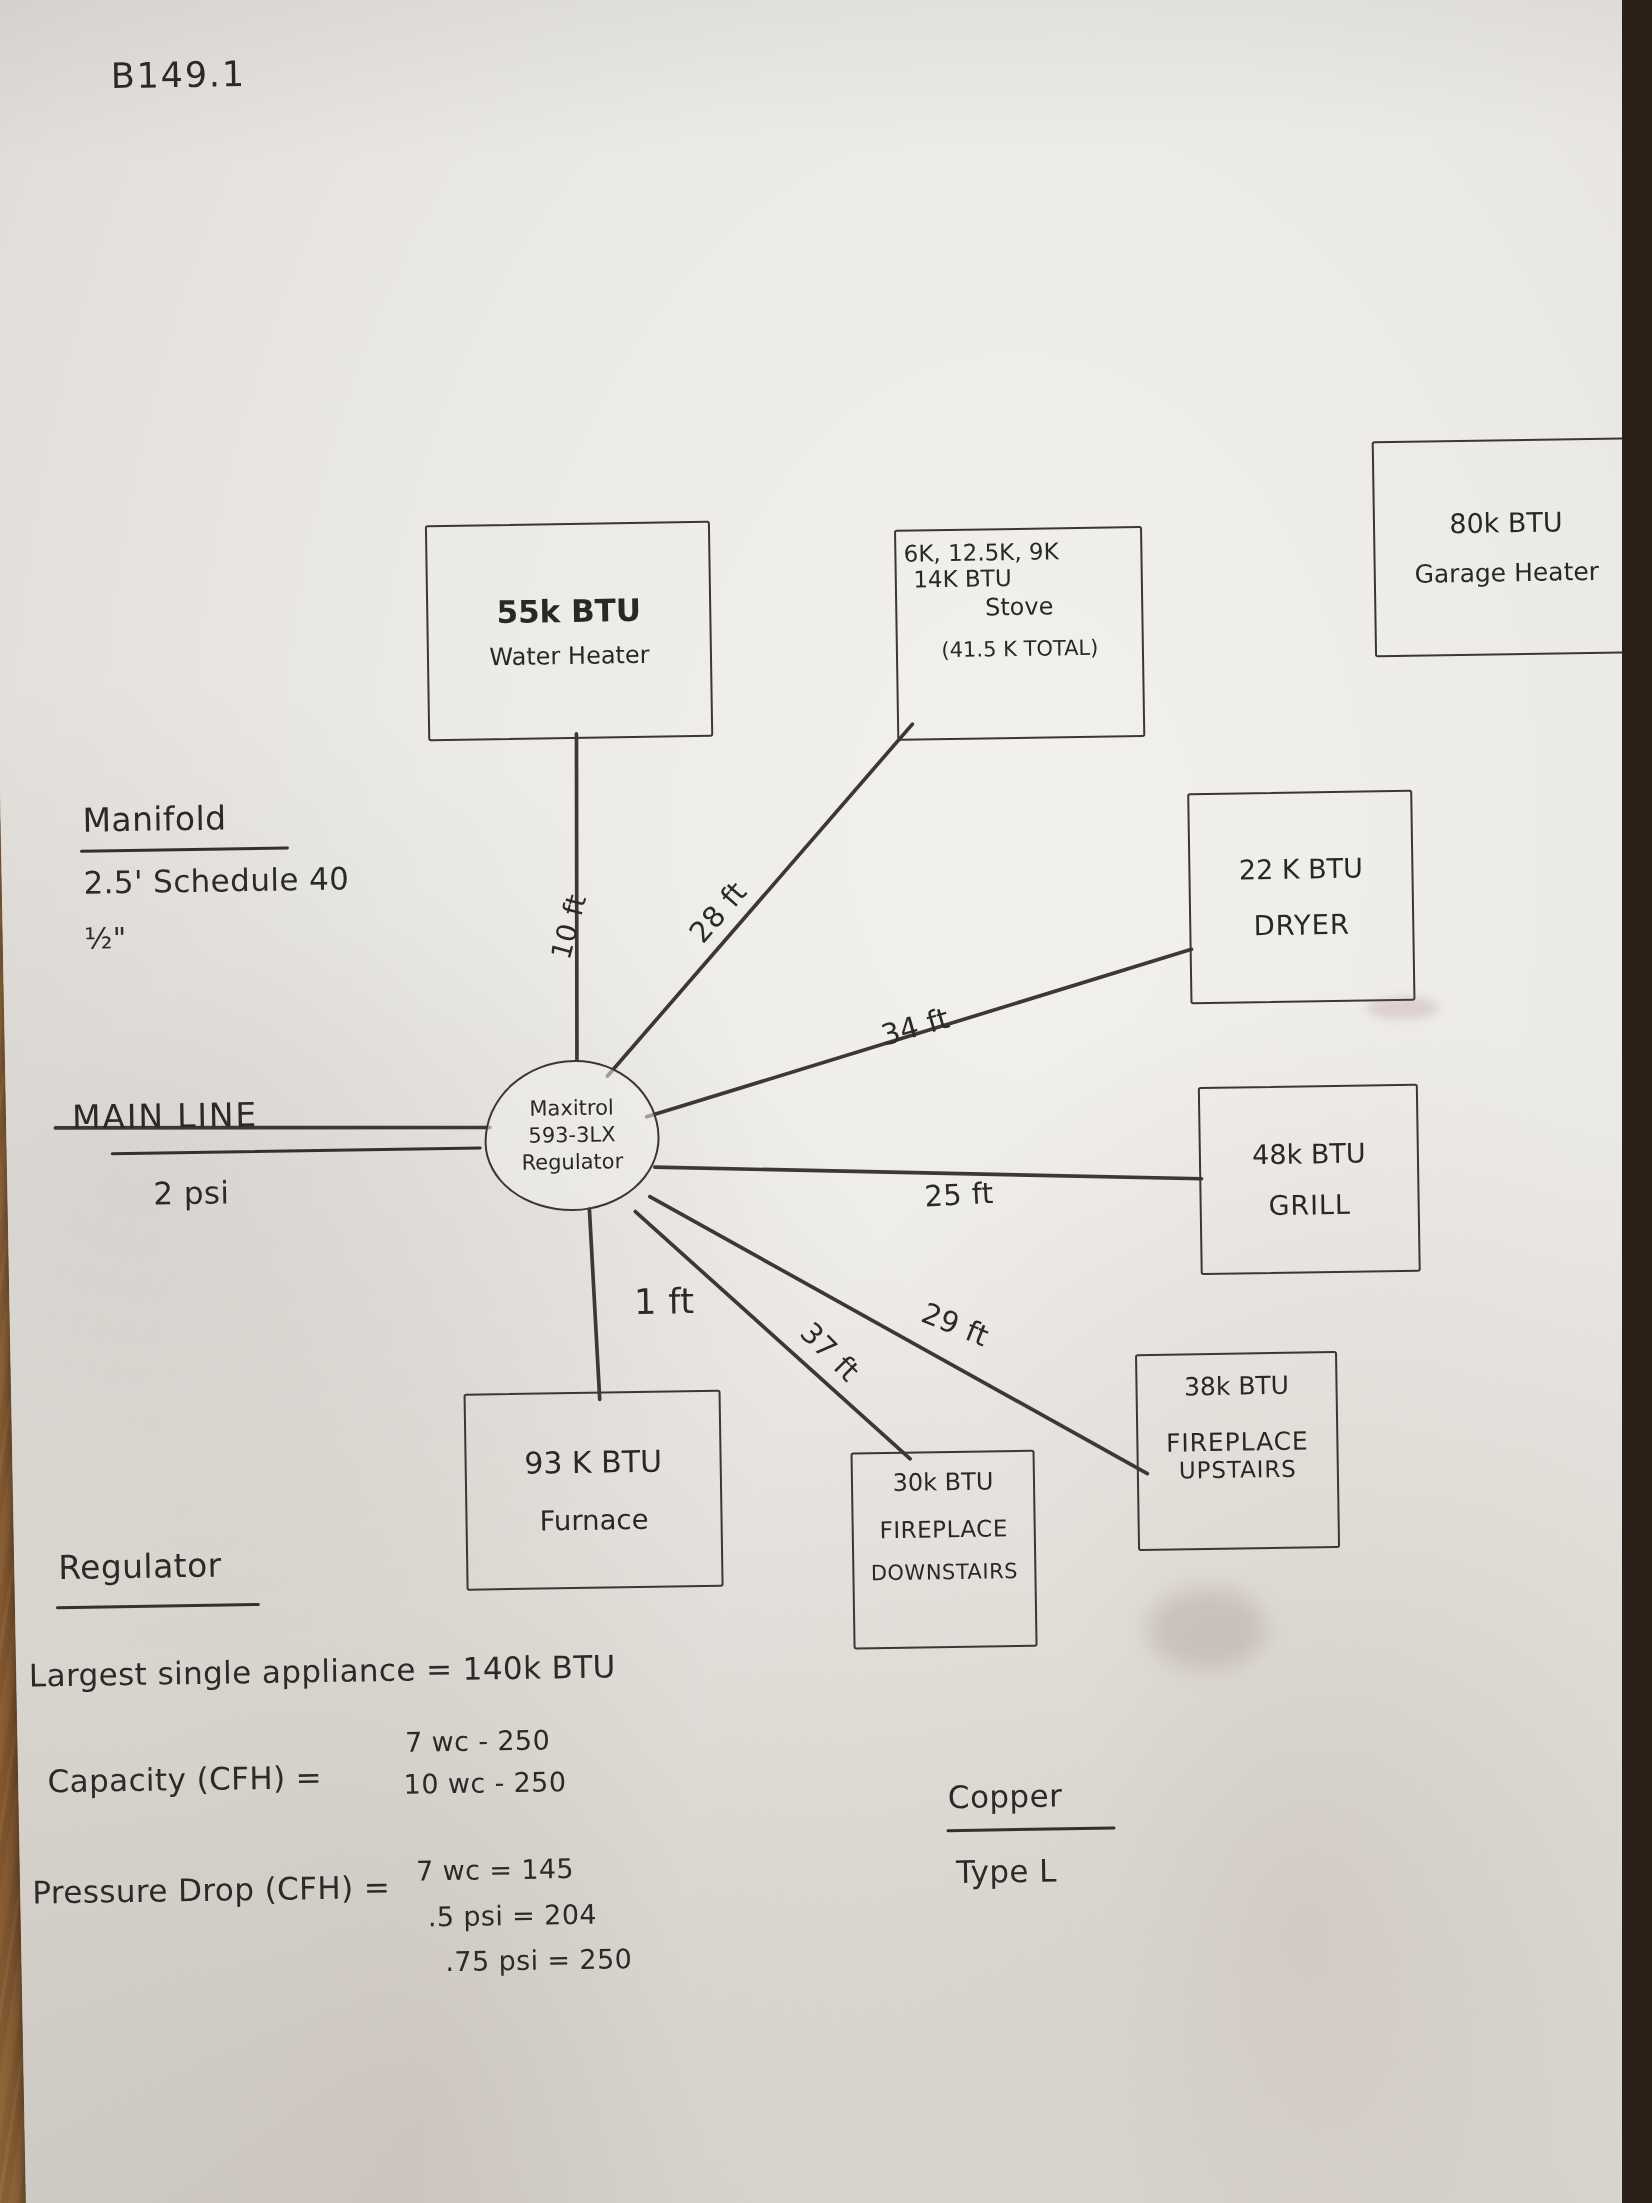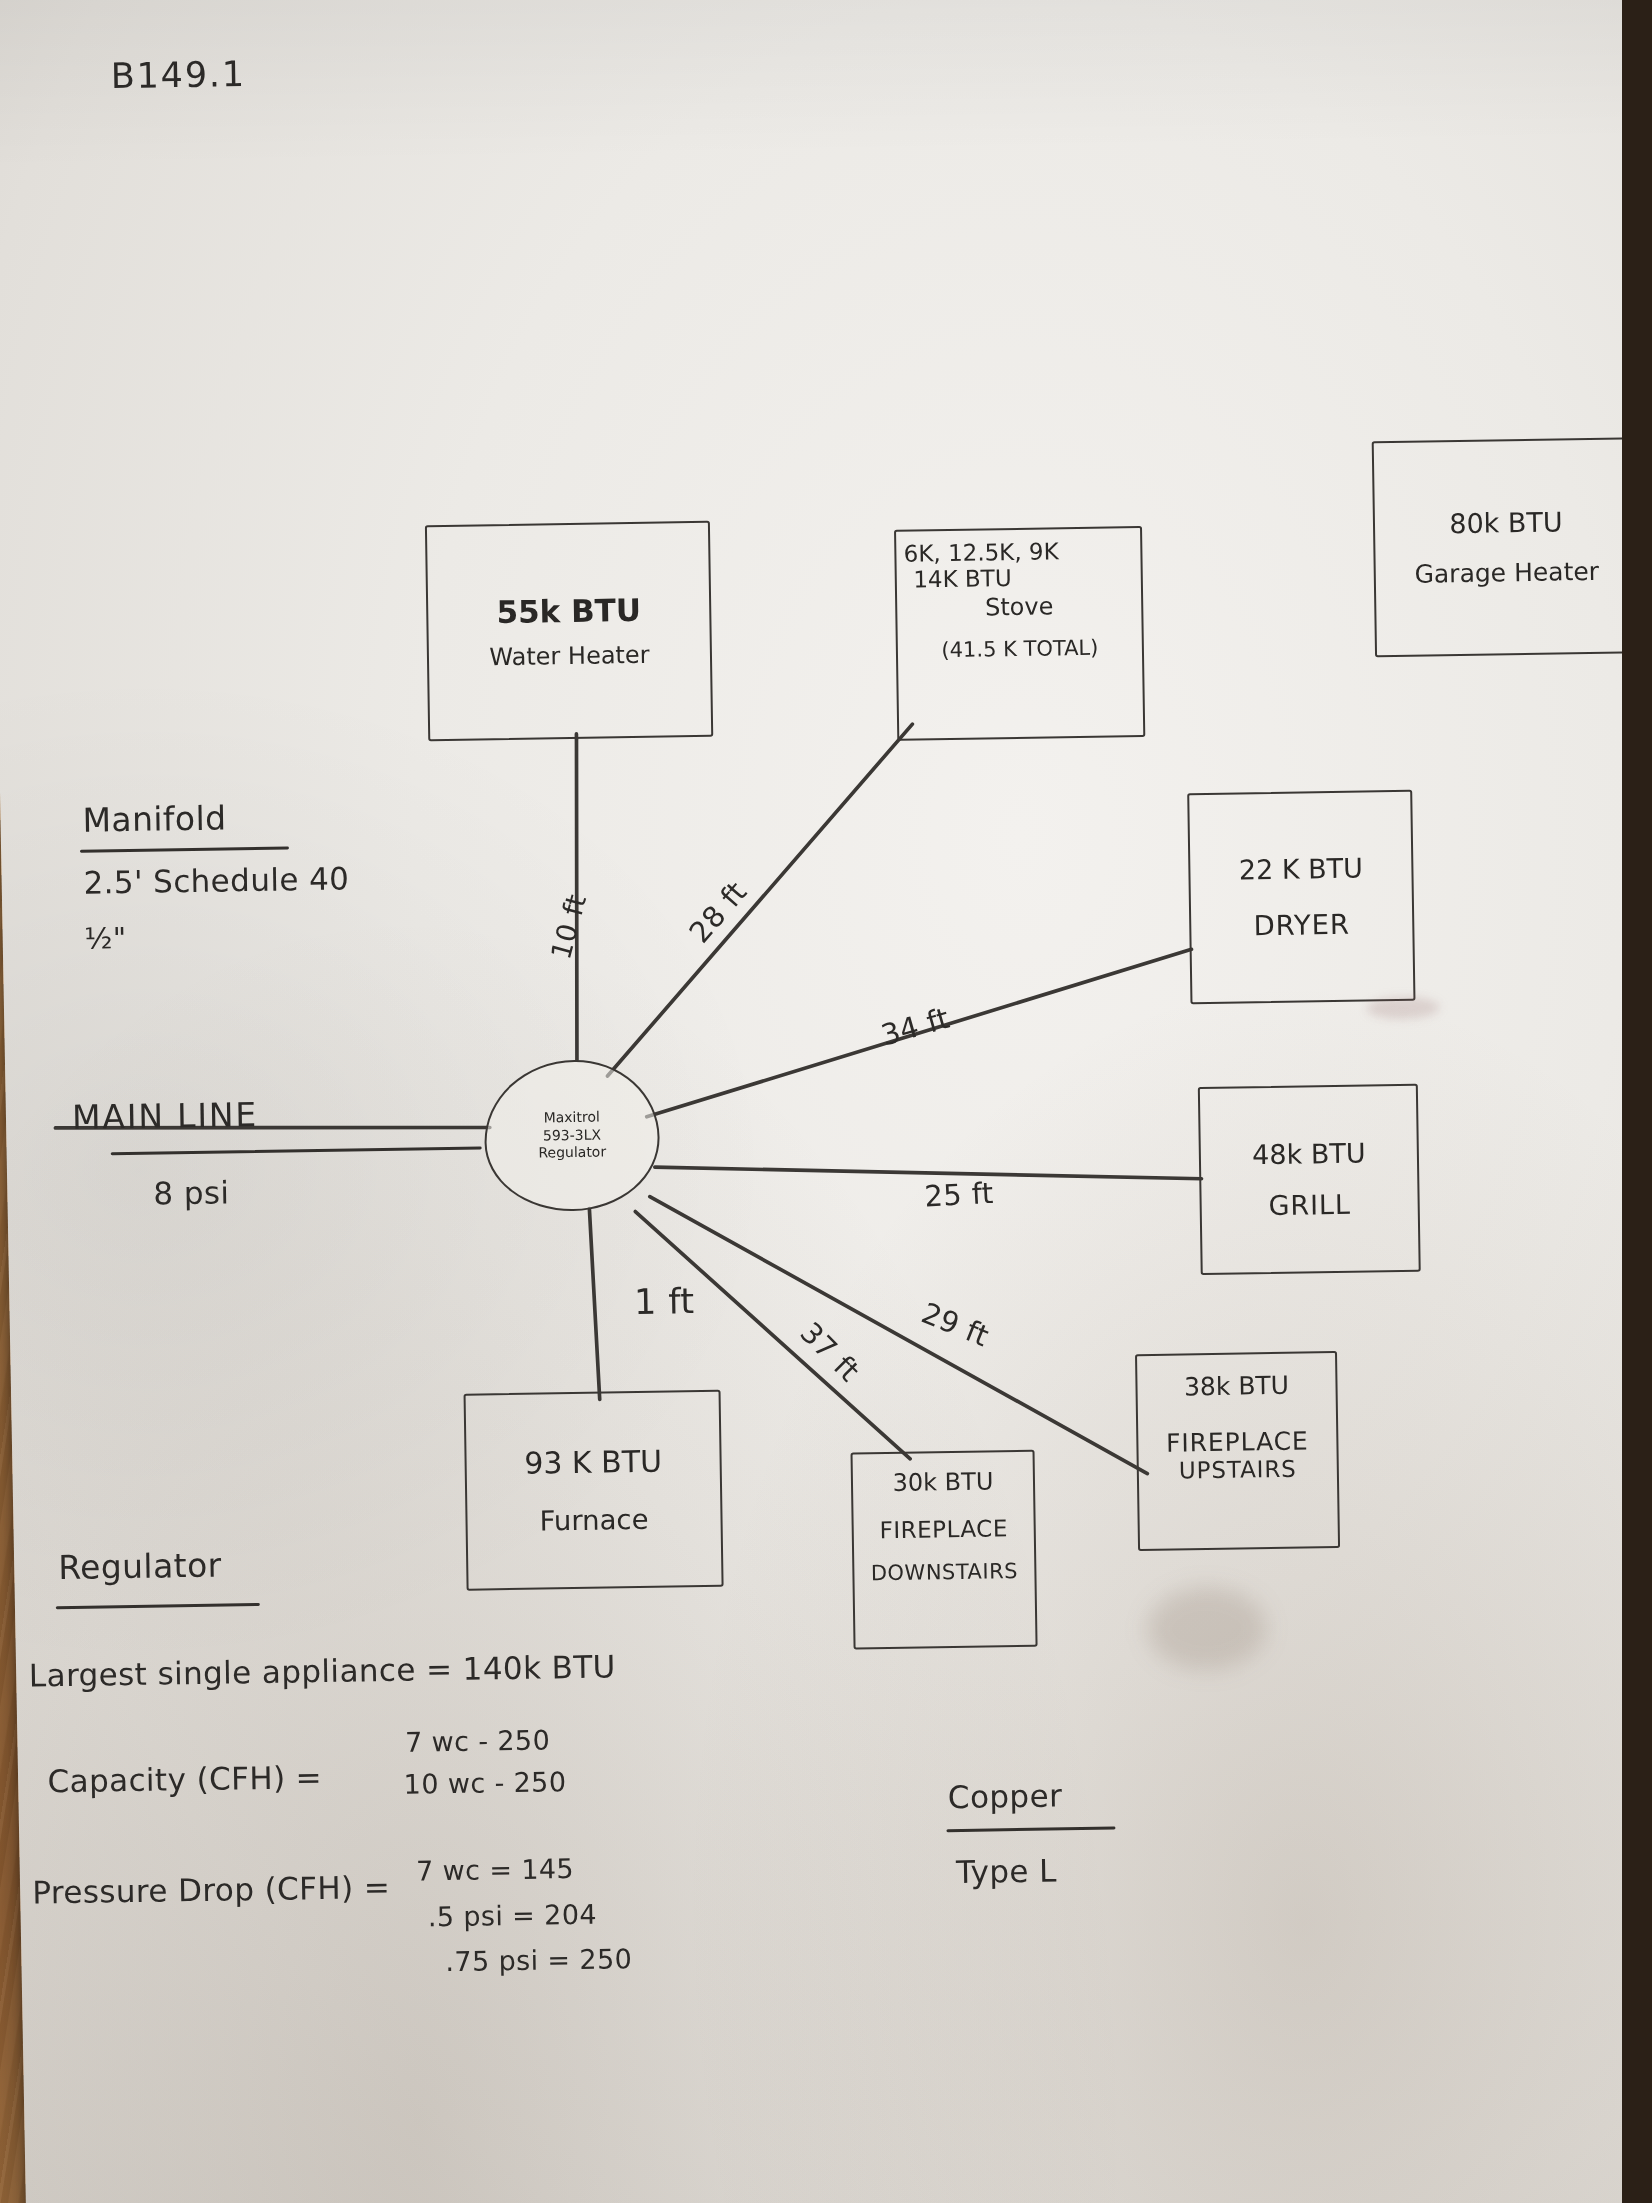--- a/index.html
+++ b/index.html
@@ -114,21 +114,21 @@
     border-radius: 52% 48% 50% 50% / 54% 52% 48% 46%;
     display: flex;
     flex-direction: column;
     align-items: center;
     justify-content: center;
     z-index: 4;
     background: rgba(240,238,234,.55);
   }
   #regulator-node div {
     color: #2a2826;
-    font-size: 14px;
+    font-size: 21px;
     line-height: 1.28;
     text-align: center;
     white-space: pre;
   }
 
   
   .underline {
     position: absolute;
     height: 2.8px;
     background: #33302d;
@@ -244,21 +244,21 @@
 
     <div class="hand" style="left:631px; top:1278px; font-size:35px;">1 ft</div>
 
     <div class="hand" style="left:87px; top:788px; font-size:33px;">Manifold</div>
     <div class="underline" style="left:84px; top:838px; width:209px;"></div>
     <div class="hand" style="left:87px; top:852px; font-size:31px;">2.5' Schedule 40</div>
     <div class="hand" style="left:87px; top:909px; font-size:29px;">½"</div>
 
     <div class="hand" style="left:72px; top:1085px; font-size:33px; letter-spacing:1.8px;">MAIN LINE</div>
     <div class="underline" style="left:110px; top:1141px; width:371px;"></div>
-    <div class="hand" style="left:152px; top:1164px; font-size:31px;">8 psi</div>
+    <div class="hand" style="left:152px; top:1164px; font-size:31px;">2 psi</div>
 
     <div class="hand" style="left:51px; top:1535px; font-size:33px;">Regulator</div>
     <div class="underline" style="left:48px; top:1594px; width:204px;"></div>
 
     <div class="hand" style="left:20px; top:1644px; font-size:31px;">Largest single appliance = 140k BTU</div>
 
     <div class="hand" style="left:37px; top:1750px; font-size:31px;">Capacity (CFH) =</div>
     <div class="hand" style="left:395px; top:1719px; font-size:27px;">7 wc - 250</div>
     <div class="hand" style="left:393px; top:1761px; font-size:27px;">10 wc - 250</div>
 

